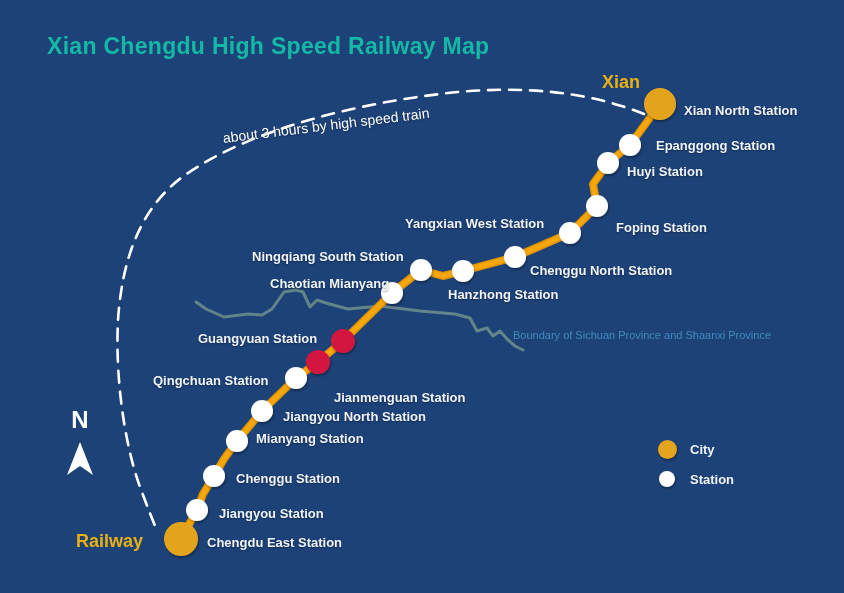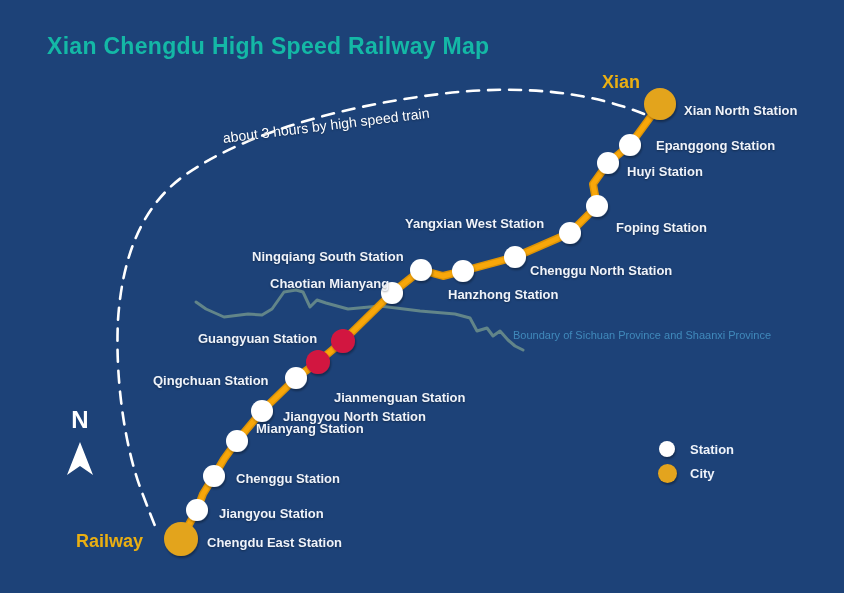--- a/index.html
+++ b/index.html
@@ -106,36 +106,36 @@
       <div class="station-label" style="left: 616px; top: 227px;">Foping Station</div>
       <div class="station-label" style="left: 405px; top: 223px;">Yangxian West Station</div>
       <div class="station-label" style="left: 530px; top: 270px;">Chenggu North Station</div>
       <div class="station-label" style="left: 448px; top: 294px;">Hanzhong Station</div>
       <div class="station-label" style="left: 252px; top: 256px;">Ningqiang South Station</div>
       <div class="station-label" style="left: 270px; top: 283px;">Chaotian Mianyang</div>
       <div class="station-label" style="left: 198px; top: 338px;">Guangyuan Station</div>
       <div class="station-label" style="left: 334px; top: 372px; margin-top: 25px;">Jianmenguan Station</div>
       <div class="station-label" style="left: 153px; top: 380px;">Qingchuan Station</div>
       <div class="station-label" style="left: 283px; top: 416px;">Jiangyou North Station</div>
-      <div class="station-label" style="left: 256px; top: 428px;">Mianyang Station</div>
+      <div class="station-label" style="left: 256px; top: 438px;">Mianyang Station</div>
       <div class="station-label" style="left: 236px; top: 478px;">Chenggu Station</div>
       <div class="station-label" style="left: 219px; top: 513px;">Jiangyou Station</div>
       <div class="station-label" style="left: 207px; top: 542px;">Chengdu East Station</div>
       <div class="city-label" style="left: 640px; top: 82px;">Xian</div>
       <div class="city-label" style="left: 143px; top: 541px;">Railway</div>
     </div>
 
   <div id="legend" class="abs">
+    <div class="legend-row r1">
+      <span class="legend-marker">
+          <span class="legend-dot-city"></span>
+        </span>
+      <span class="legend-label">City</span>
+    </div>
     <div class="legend-row">
       <span class="legend-marker">
           <span class="legend-dot-station"></span>
         </span>
       <span class="legend-label">Station</span>
     </div>
-    <div class="legend-row r1">
-      <span class="legend-marker">
-          <span class="legend-dot-city"></span>
-        </span>
-      <span class="legend-label">City</span>
-    </div>
   </div>
 
 </div>
 
 </body></html>

